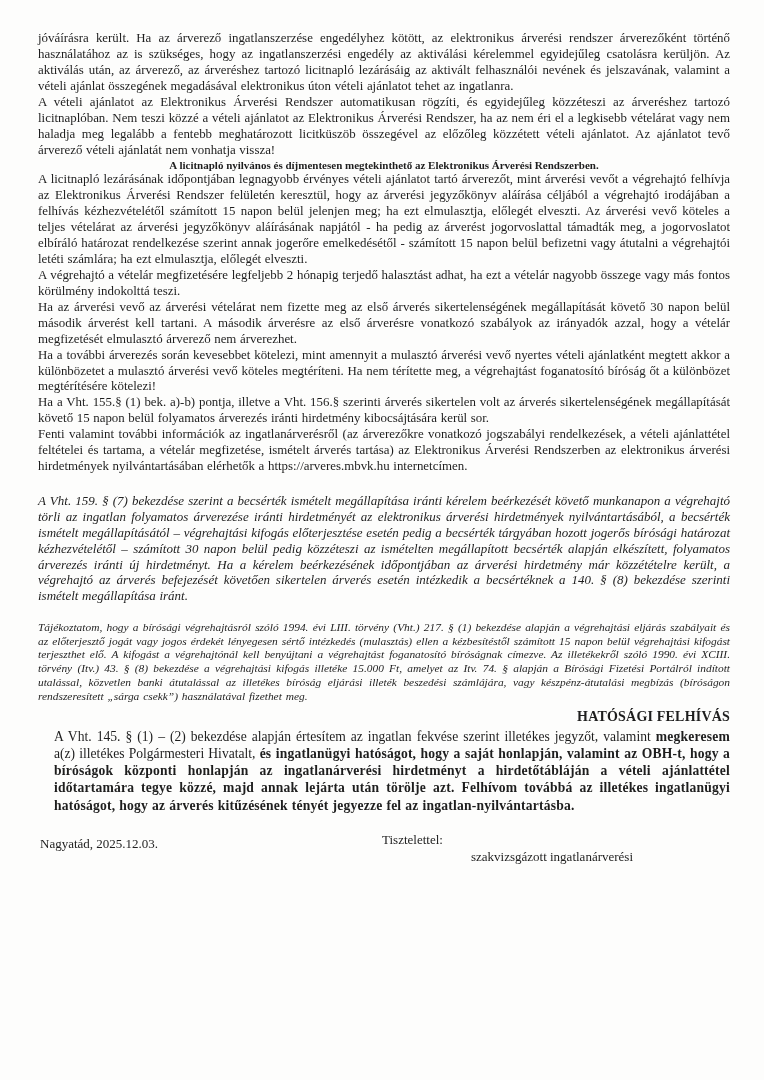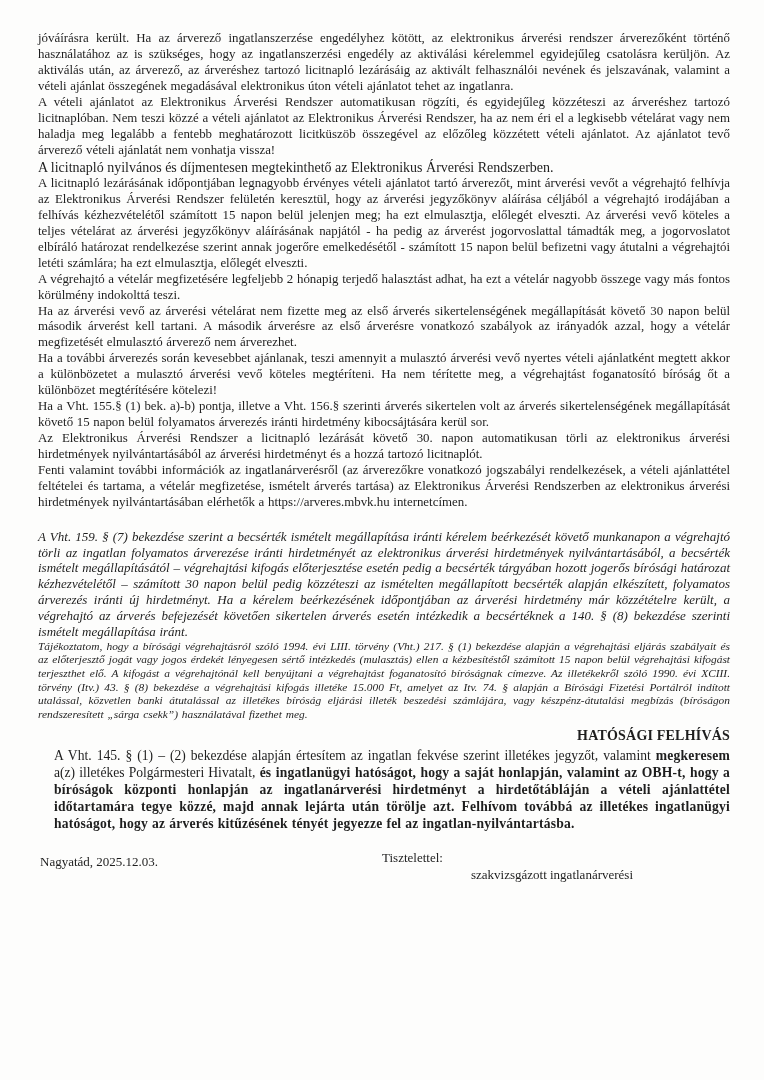--- a/index.html
+++ b/index.html
@@ -17,27 +17,27 @@
     background:#fdfdfc;
     border-radius:7px;
   }
   .content{
     position:absolute;
     left:38px;top:31px;
     width:692px;
   }
   p{margin:0;text-align:justify;font-size:12.9px;line-height:1.235;word-spacing:0.4px;}
   .notice-bold{
-    font-weight:normal;text-align:left;font-size:14px;line-height:1.25;
+    font-weight:bold;text-align:center;font-size:11px;line-height:1.25;
   }
   .legal-italic{
     font-style:italic;font-size:13px;line-height:1.22;margin-top:18px;
   }
   .small-italic{
-    font-style:italic;font-size:11.4px;line-height:1.2;word-spacing:1px;
+    font-style:italic;font-size:11.4px;line-height:1.2;margin-top:17px;word-spacing:1px;
   }
   .section-heading{
     font-weight:bold;text-align:right;font-size:14px;line-height:1.2;margin-top:6px;
     letter-spacing:0.2px;
   }
   .call-para{
     font-size:13.6px;line-height:1.26;margin-top:2px;margin-left:16px;
   }
   .call-para .b{font-weight:bold;letter-spacing:0.2px;}
   .sig-area{
@@ -65,23 +65,22 @@
   <div class="content">
 
     <p>jóváírásra került. Ha az árverező ingatlanszerzése engedélyhez kötött, az elektronikus árverési rendszer árverezőként történő használatához az is szükséges, hogy az ingatlanszerzési engedély az aktiválási kérelemmel egyidejűleg csatolásra kerüljön. Az aktiválás után, az árverező, az árveréshez tartozó licitnapló lezárásáig az aktivált felhasználói nevének és jelszavának, valamint a vételi ajánlat összegének megadásával elektronikus úton vételi ajánlatot tehet az ingatlanra.</p>
     <p>A vételi ajánlatot az Elektronikus Árverési Rendszer automatikusan rögzíti, és egyidejűleg közzéteszi az árveréshez tartozó licitnaplóban. Nem teszi közzé a vételi ajánlatot az Elektronikus Árverési Rendszer, ha az nem éri el a legkisebb vételárat vagy nem haladja meg legalább a fentebb meghatározott licitküszöb összegével az előzőleg közzétett vételi ajánlatot. Az ajánlatot tevő árverező vételi ajánlatát nem vonhatja vissza!</p>
 
     <div class="notice-bold">A licitnapló nyilvános és díjmentesen megtekinthető az Elektronikus Árverési Rendszerben.</div>
 
     <p>A licitnapló lezárásának időpontjában legnagyobb érvényes vételi ajánlatot tartó árverezőt, mint árverési vevőt a végrehajtó felhívja az Elektronikus Árverési Rendszer felületén keresztül, hogy az árverési jegyzőkönyv aláírása céljából a végrehajtó irodájában a felhívás kézhezvételétől számított 15 napon belül jelenjen meg; ha ezt elmulasztja, előlegét elveszti. Az árverési vevő köteles a teljes vételárat az árverési jegyzőkönyv aláírásának napjától - ha pedig az árverést jogorvoslattal támadták meg, a jogorvoslatot elbíráló határozat rendelkezése szerint annak jogerőre emelkedésétől - számított 15 napon belül befizetni vagy átutalni a végrehajtói letéti számlára; ha ezt elmulasztja, előlegét elveszti.</p>
     <p>A végrehajtó a vételár megfizetésére legfeljebb 2 hónapig terjedő halasztást adhat, ha ezt a vételár nagyobb összege vagy más fontos körülmény indokolttá teszi.</p>
     <p>Ha az árverési vevő az árverési vételárat nem fizette meg az első árverés sikertelenségének megállapítását követő 30 napon belül második árverést kell tartani. A második árverésre az első árverésre vonatkozó szabályok az irányadók azzal, hogy a vételár megfizetését elmulasztó árverező nem árverezhet.</p>
-    <p>Ha a további árverezés során kevesebbet ajánlanak, teszi amennyit a mulasztó árverési vevő nyertes vételi ajánlatként megtett akkor a különbözetet a mulasztó árverési vevő köteles megtéríteni. Ha nem térítette meg, a végrehajtást foganatosító bíróság őt a különbözet megtérítésére kötelezi!</p>
+    <p>Ha a további árverezés során kevesebbet kötelezi, mint amennyit a mulasztó árverési vevő nyertes vételi ajánlatként megtett akkor a különbözetet a mulasztó árverési vevő köteles megtéríteni. Ha nem térítette meg, a végrehajtást foganatosító bíróság őt a különbözet megtérítésére kötelezi!</p>
     <p>Ha a Vht. 155.§ (1) bek. a)-b) pontja, illetve a Vht. 156.§ szerinti árverés sikertelen volt az árverés sikertelenségének megállapítását követő 15 napon belül folyamatos árverezés iránti hirdetmény kibocsájtására kerül sor.</p>
-    <p>Az Elektronikus Árverési Rendszer a licitnapló lezárását követő 30. napon automatikusan törli az elektronikus árverési hirdetmények nyilvántartásából az árverési hirdetményt és a hozzá tartozó licitnaplót.</p>
     <p>Fenti valamint további információk az ingatlanárverésről (az árverezőkre vonatkozó jogszabályi rendelkezések, a vételi ajánlattétel feltételei és tartama, a vételár megfizetése, ismételt árverés tartása) az Elektronikus Árverési Rendszerben az elektronikus árverési hirdetmények nyilvántartásában elérhetők a https://arveres.mbvk.hu internetcímen.</p>
 
     <p class="legal-italic">A Vht. 159. § (7) bekezdése szerint a becsérték ismételt megállapítása iránti kérelem beérkezését követő munkanapon a végrehajtó törli az ingatlan folyamatos árverezése iránti hirdetményét az elektronikus árverési hirdetmények nyilvántartásából, a becsérték ismételt megállapításától – végrehajtási kifogás előterjesztése esetén pedig a becsérték tárgyában hozott jogerős bírósági határozat kézhezvételétől – számított 30 napon belül pedig közzéteszi az ismételten megállapított becsérték alapján elkészített, folyamatos árverezés iránti új hirdetményt. Ha a kérelem beérkezésének időpontjában az árverési hirdetmény már közzétételre került, a végrehajtó az árverés befejezését követően sikertelen árverés esetén intézkedik a becsértéknek a 140. § (8) bekezdése szerinti ismételt megállapítása iránt.</p>
 
     <p class="small-italic">Tájékoztatom, hogy a bírósági végrehajtásról szóló 1994. évi LIII. törvény (Vht.) 217. § (1) bekezdése alapján a végrehajtási eljárás szabályait és az előterjesztő jogát vagy jogos érdekét lényegesen sértő intézkedés (mulasztás) ellen a kézbesítéstől számított 15 napon belül végrehajtási kifogást terjeszthet elő. A kifogást a végrehajtónál kell benyújtani a végrehajtást foganatosító bíróságnak címezve. Az illetékekről szóló 1990. évi XCIII. törvény (Itv.) 43. § (8) bekezdése a végrehajtási kifogás illetéke 15.000 Ft, amelyet az Itv. 74. § alapján a Bírósági Fizetési Portálról indított utalással, közvetlen banki átutalással az illetékes bíróság eljárási illeték beszedési számlájára, vagy készpénz-átutalási megbízás (bíróságon rendszeresített „sárga csekk”) használatával fizethet meg.</p>
 
     <div class="section-heading">HATÓSÁGI FELHÍVÁS</div>
 
     <p class="call-para"><span>A Vht. 145. § (1) – (2) bekezdése alapján értesítem az ingatlan fekvése szerint illetékes jegyzőt, valamint </span><span class="b">megkeresem</span><span> a(z)  illetékes Polgármesteri Hivatalt, </span><span class="b">és ingatlanügyi hatóságot, hogy a saját honlapján, valamint az OBH-t, hogy a bíróságok központi honlapján az ingatlanárverési hirdetményt a hirdetőtábláján a vételi ajánlattétel időtartamára tegye közzé, majd annak lejárta után törölje azt. Felhívom továbbá az illetékes ingatlanügyi hatóságot, hogy az árverés kitűzésének tényét jegyezze fel az ingatlan-nyilvántartásba.</span></p>
 

